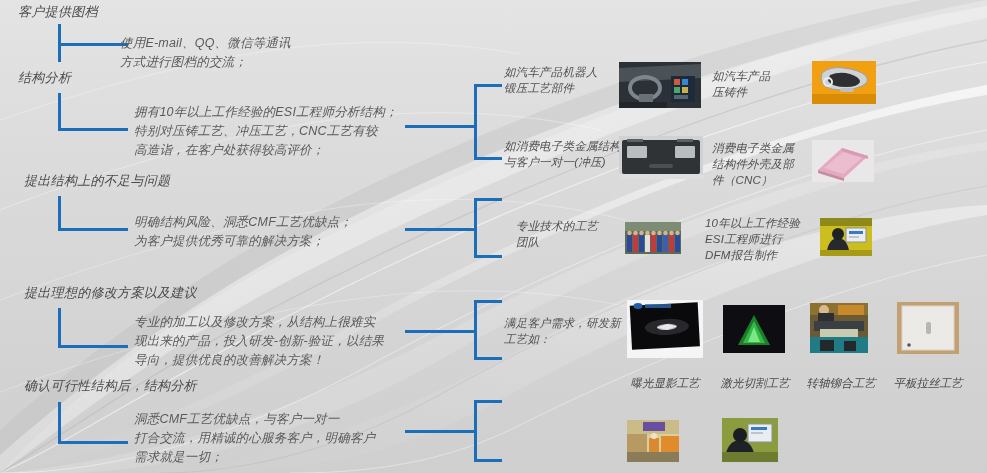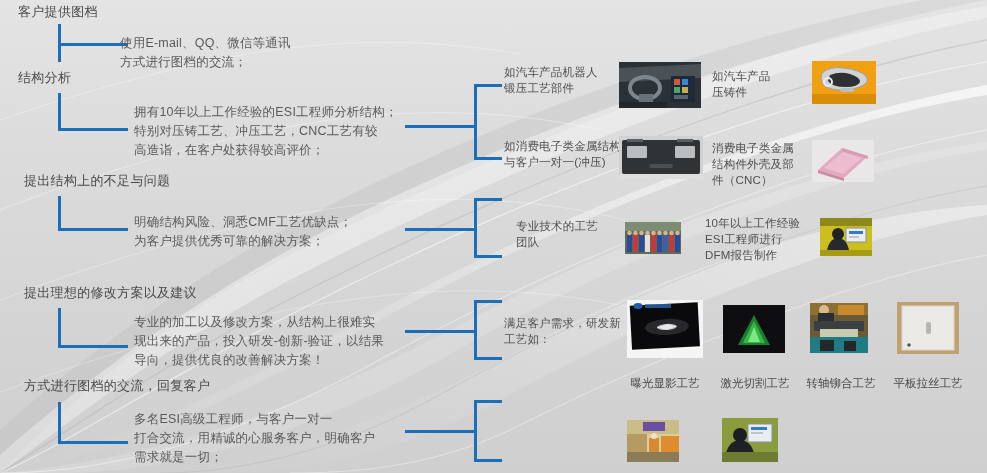--- a/index.html
+++ b/index.html
@@ -9,20 +9,21 @@
     font-family:"Liberation Sans","DejaVu Sans",sans-serif;
     background:#d9d9d9;
     overflow:hidden;
   }
   #stage{
     position:relative;
     width:987px;height:473px;
     overflow:hidden;
     background:
       linear-gradient(180deg,#e4e4e4 0%,#dcdcdc 30%,#d5d5d5 65%,#cfcfcf 100%);
+    font-style: italic;
   }
   #bg-svg{position:absolute;left:0;top:0;width:987px;height:473px;pointer-events:none;}
 
   
   .conn{position:absolute;background:#1b6fb8;}
   .conn.v{width:3px;}
   .conn.h{height:3px;}
 
   
   .step-title{
@@ -129,24 +130,24 @@
   <div class="conn h" style="left:405px;top:228px;width:70px;"></div>
 
   <div class="step-title" style="left:24px;top:285px;">提出理想的修改方案以及建议</div>
   <div class="conn v" style="left:58px;top:308px;height:40px;"></div>
   <div class="conn h" style="left:58px;top:345px;width:70px;"></div>
   <div class="step-body" style="left:134px;top:313px;">专业的加工以及修改方案，从结构上很难实
 现出来的产品，投入研发-创新-验证，以结果
 导向，提供优良的改善解决方案！</div>
   <div class="conn h" style="left:405px;top:330px;width:70px;"></div>
 
-  <div class="step-title" style="left:24px;top:378px;">方式进行图档的交流，回复客户</div>
+  <div class="step-title" style="left:24px;top:378px;">确认可行性结构后，结构分析</div>
   <div class="conn v" style="left:58px;top:402px;height:42px;"></div>
   <div class="conn h" style="left:58px;top:441px;width:70px;"></div>
-  <div class="step-body" style="left:134px;top:410px;">多名ESI高级工程师，与客户一对一
+  <div class="step-body" style="left:134px;top:410px;">洞悉CMF工艺优缺点，与客户一对一
 打合交流，用精诚的心服务客户，明确客户
 需求就是一切；</div>
   <div class="conn h" style="left:405px;top:430px;width:70px;"></div>
 
   <div class="conn v" style="left:474px;top:84px;height:76px;"></div>
   <div class="conn h" style="left:474px;top:84px;width:28px;"></div>
   <div class="conn h" style="left:474px;top:157px;width:28px;"></div>
 
   <div class="item-label" style="left:504px;top:64px;">如汽车产品机器人
 锻压工艺部件</div>

